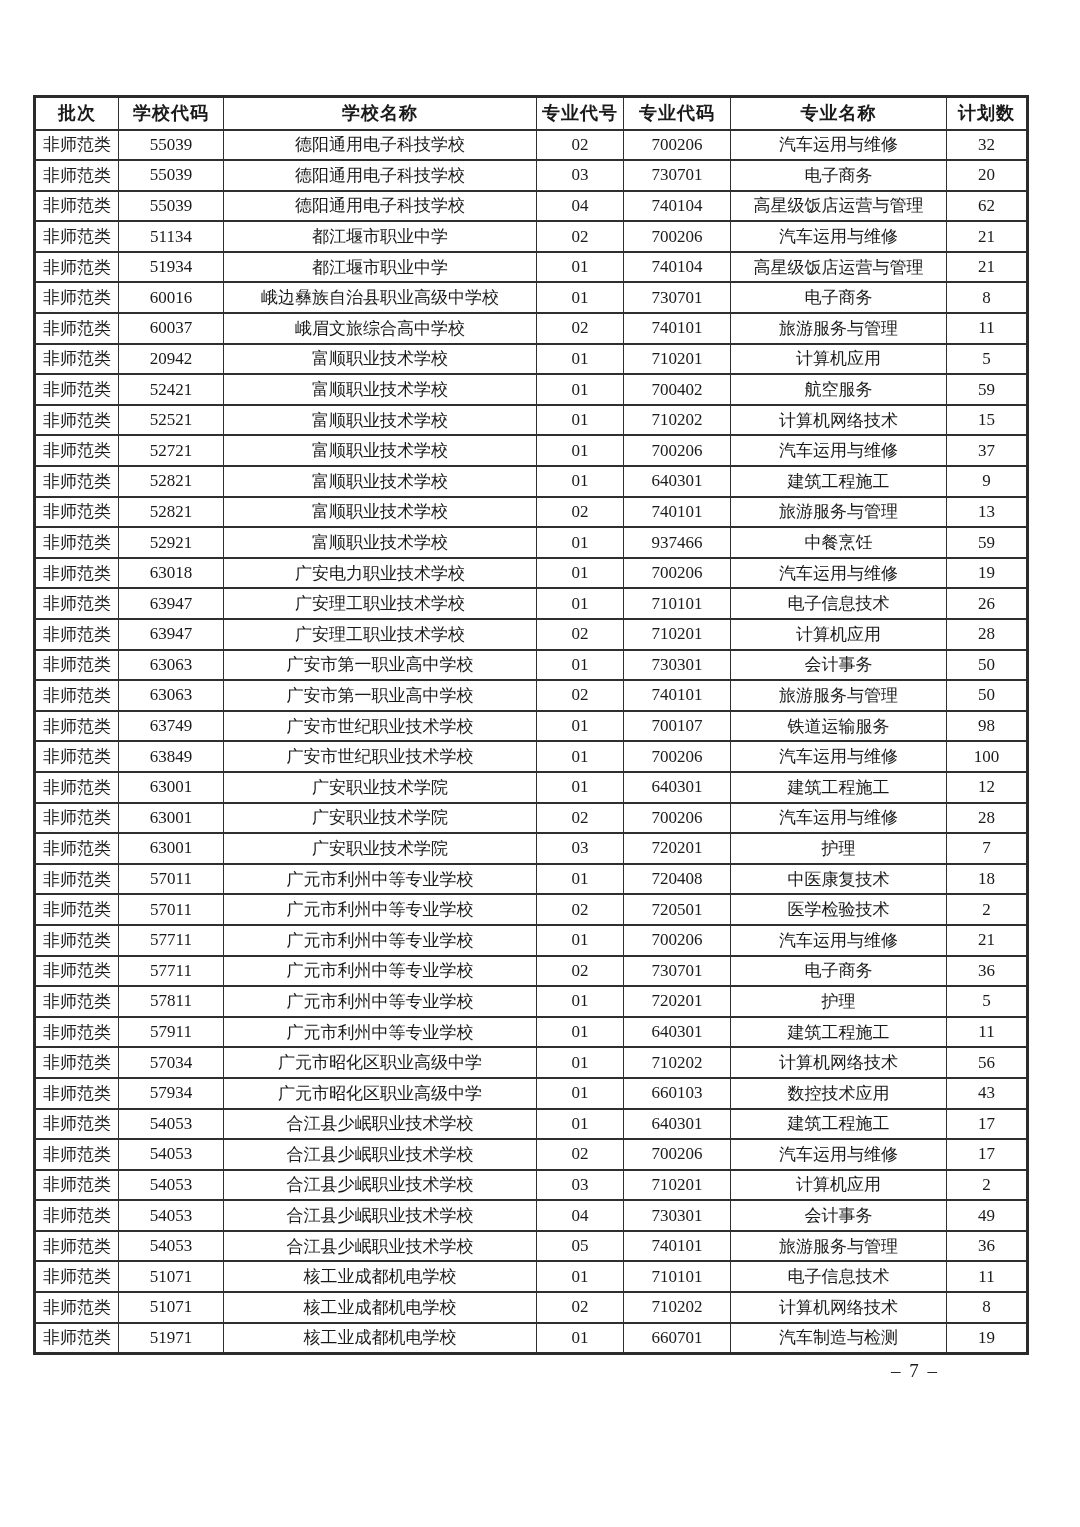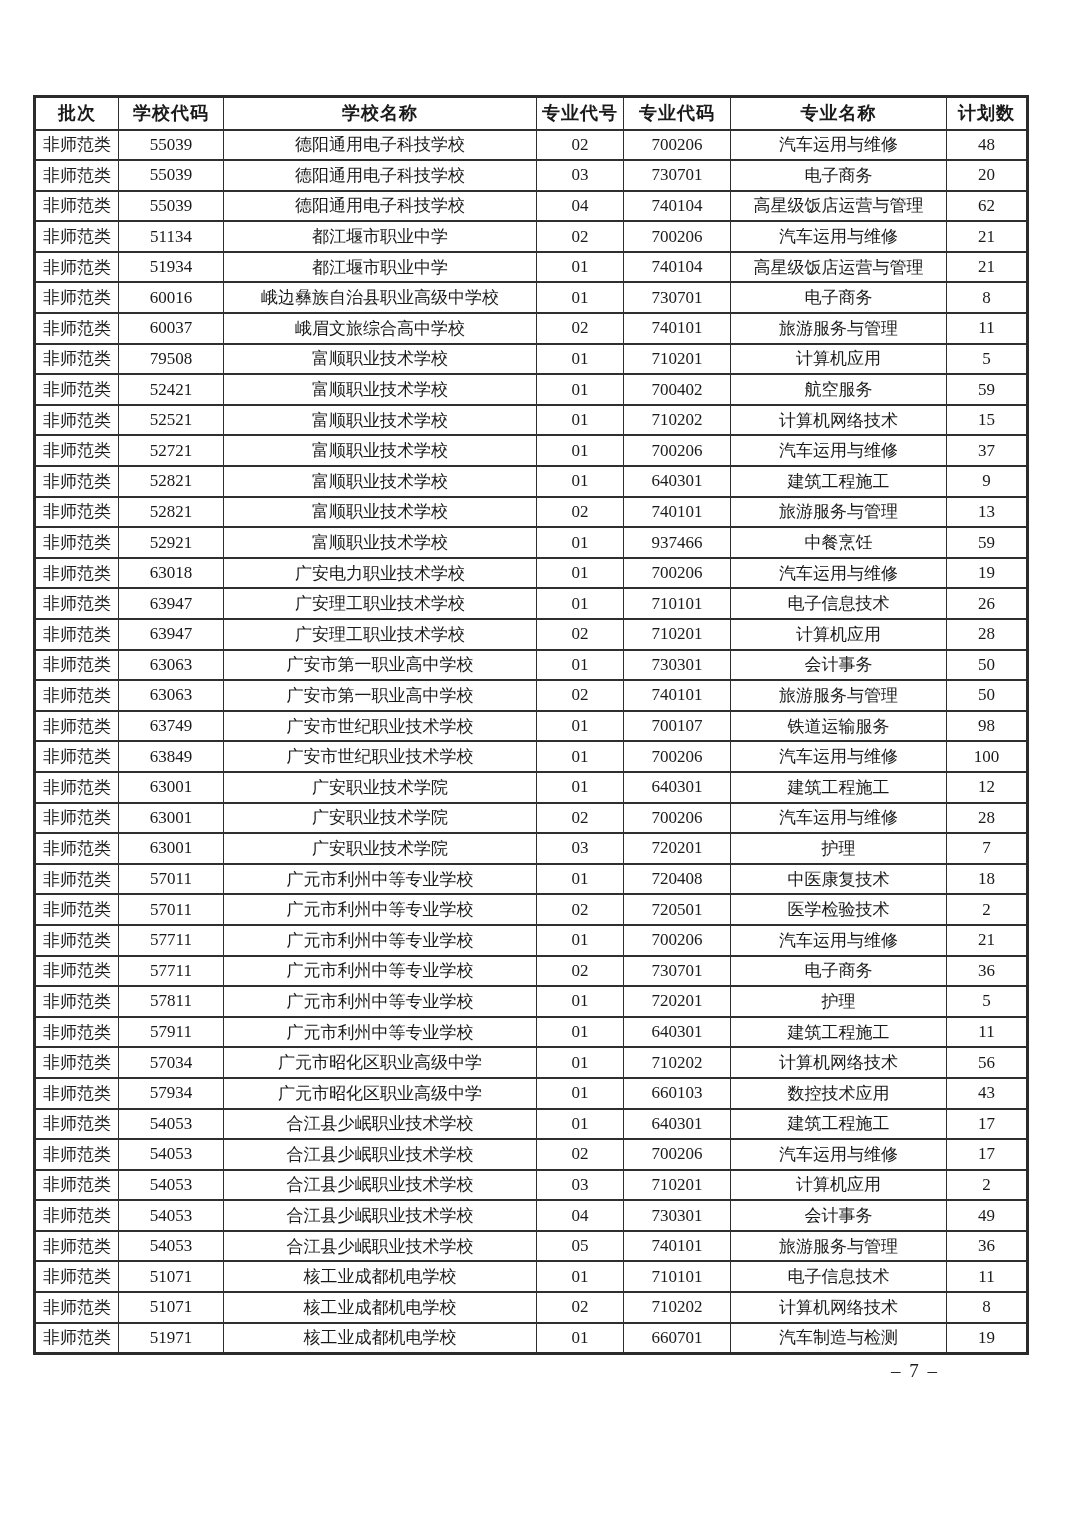--- a/index.html
+++ b/index.html
@@ -83,21 +83,21 @@
       </tr>
     </thead>
     <tbody id="table-body">
   <tr>
     <td>非师范类</td>
     <td>55039</td>
     <td>德阳通用电子科技学校</td>
     <td>02</td>
     <td>700206</td>
     <td>汽车运用与维修</td>
-    <td>48</td>
+    <td>32</td>
   </tr>
 
   <tr>
     <td>非师范类</td>
     <td>55039</td>
     <td>德阳通用电子科技学校</td>
     <td>03</td>
     <td>730701</td>
     <td>电子商务</td>
     <td>20</td>
@@ -148,21 +148,21 @@
     <td>60037</td>
     <td>峨眉文旅综合高中学校</td>
     <td>02</td>
     <td>740101</td>
     <td>旅游服务与管理</td>
     <td>11</td>
   </tr>
 
   <tr>
     <td>非师范类</td>
-    <td>79508</td>
+    <td>20942</td>
     <td>富顺职业技术学校</td>
     <td>01</td>
     <td>710201</td>
     <td>计算机应用</td>
     <td>5</td>
   </tr>
 
   <tr>
     <td>非师范类</td>
     <td>52421</td>

